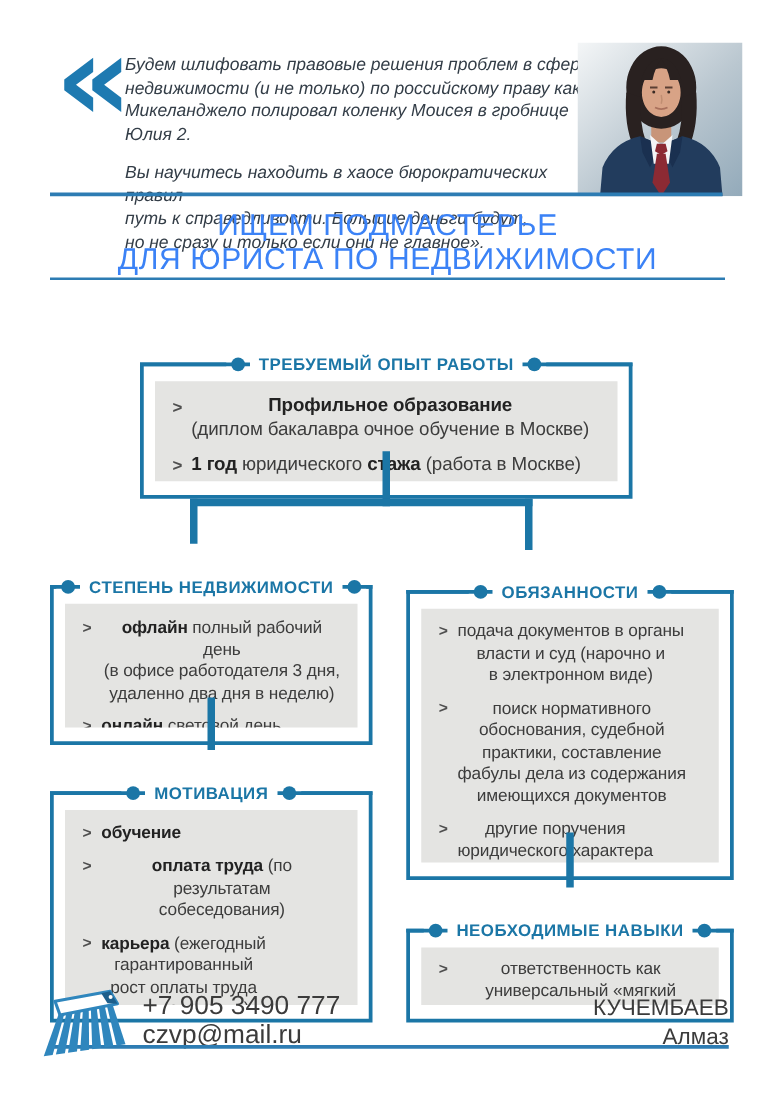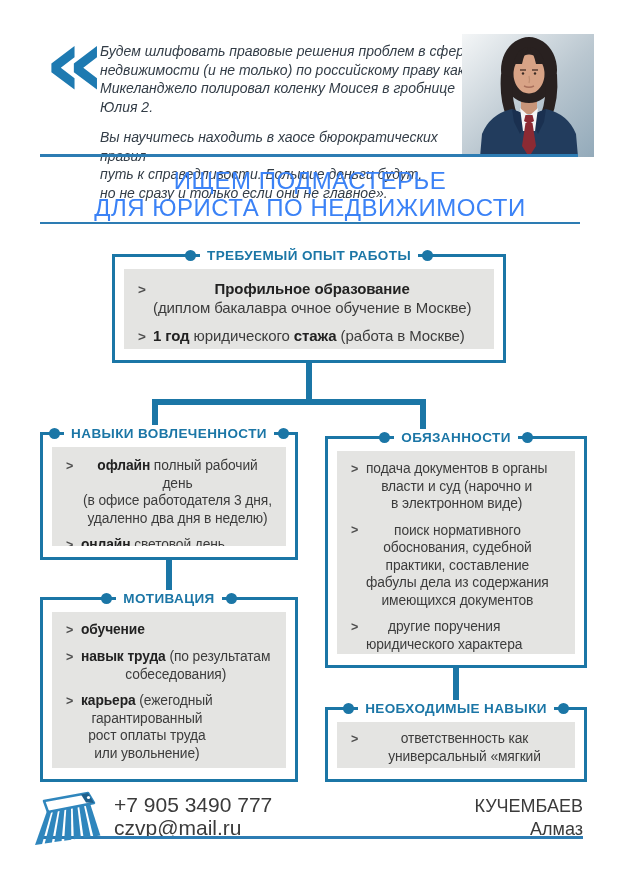--- a/index.html
+++ b/index.html
@@ -25,21 +25,21 @@
   .portrait{position:absolute;left:462px;top:34px;width:132px;height:123px;z-index:2;}
   .rule{position:absolute;background:var(--rule);}
   .rule-top{left:40px;top:154px;width:538px;height:3px;z-index:5;}
 
   
   .main-title{position:absolute;left:0;right:0;top:167px;text-align:center;
     font-size:24px;line-height:27px;font-weight:400;color:#3b82f6;letter-spacing:.5px;}
   .rule-title{left:40px;top:222px;width:540px;height:2px;}
 
   
-  .vbox{position:absolute;border:3px solid var(--blue);}
+  .vbox{position:absolute;border:3px solid var(--blue);margin-top:36px;}
   .vbox-header{position:absolute;left:-3px;right:-3px;top:-1.5px;height:0;
     display:flex;align-items:center;z-index:3;}
   .hline{flex:1;height:3px;background:var(--blue);}
   .dot{width:11px;height:11px;border-radius:50%;background:var(--blue);margin:0 4px;flex:none;}
   .vbox-title{flex:none;background:#ffffff;padding:0 7px;color:var(--blue);
     font-weight:bold;font-size:13.5px;letter-spacing:.4px;white-space:nowrap;line-height:17px;}
   .graybox{position:absolute;left:9px;right:9px;top:12px;bottom:11px;background:var(--box-gray);
     padding:10px 12px 8px 14px;overflow:hidden;}
   .item{display:flex;margin-bottom:9px;}
   .item:last-child{margin-bottom:0;}
@@ -153,21 +153,21 @@
             <span class="item-text"><b>1 год</b> юридического <b>стажа</b> (работа в Москве)</span>
           </div>
         </div>
     </div>
   </section>
 
   <section class="vbox" id="box-involvement">
     <div class="vbox-header">
       <span class="hline"></span>
       <span class="dot"></span>
-      <span class="vbox-title">НАВЫКИ ВОВЛЕЧЕННОСТИ</span>
+      <span class="vbox-title">СТЕПЕНЬ НЕДВИЖИМОСТИ</span>
       <span class="dot"></span>
       <span class="hline"></span>
     </div>
     <div class="graybox">
       <div>
           <div class="item">
             <span class="marker">&gt;</span>
             <span class="item-text"><b>офлайн</b> полный рабочий день
 (в офисе работодателя 3 дня,
 удаленно два дня в неделю)</span>
@@ -222,21 +222,21 @@
       <span class="hline"></span>
     </div>
     <div class="graybox">
       <div>
           <div class="item">
             <span class="marker">&gt;</span>
             <span class="item-text"><b>обучение</b></span>
           </div>
           <div class="item">
             <span class="marker">&gt;</span>
-            <span class="item-text"><b>навык труда</b> (по результатам
+            <span class="item-text"><b>оплата труда</b> (по результатам
 собеседования)</span>
           </div>
           <div class="item">
             <span class="marker">&gt;</span>
             <span class="item-text"><b>карьера</b> (ежегодный
 гарантированный
 рост оплаты труда
 или увольнение)</span>
           </div>
         </div>

